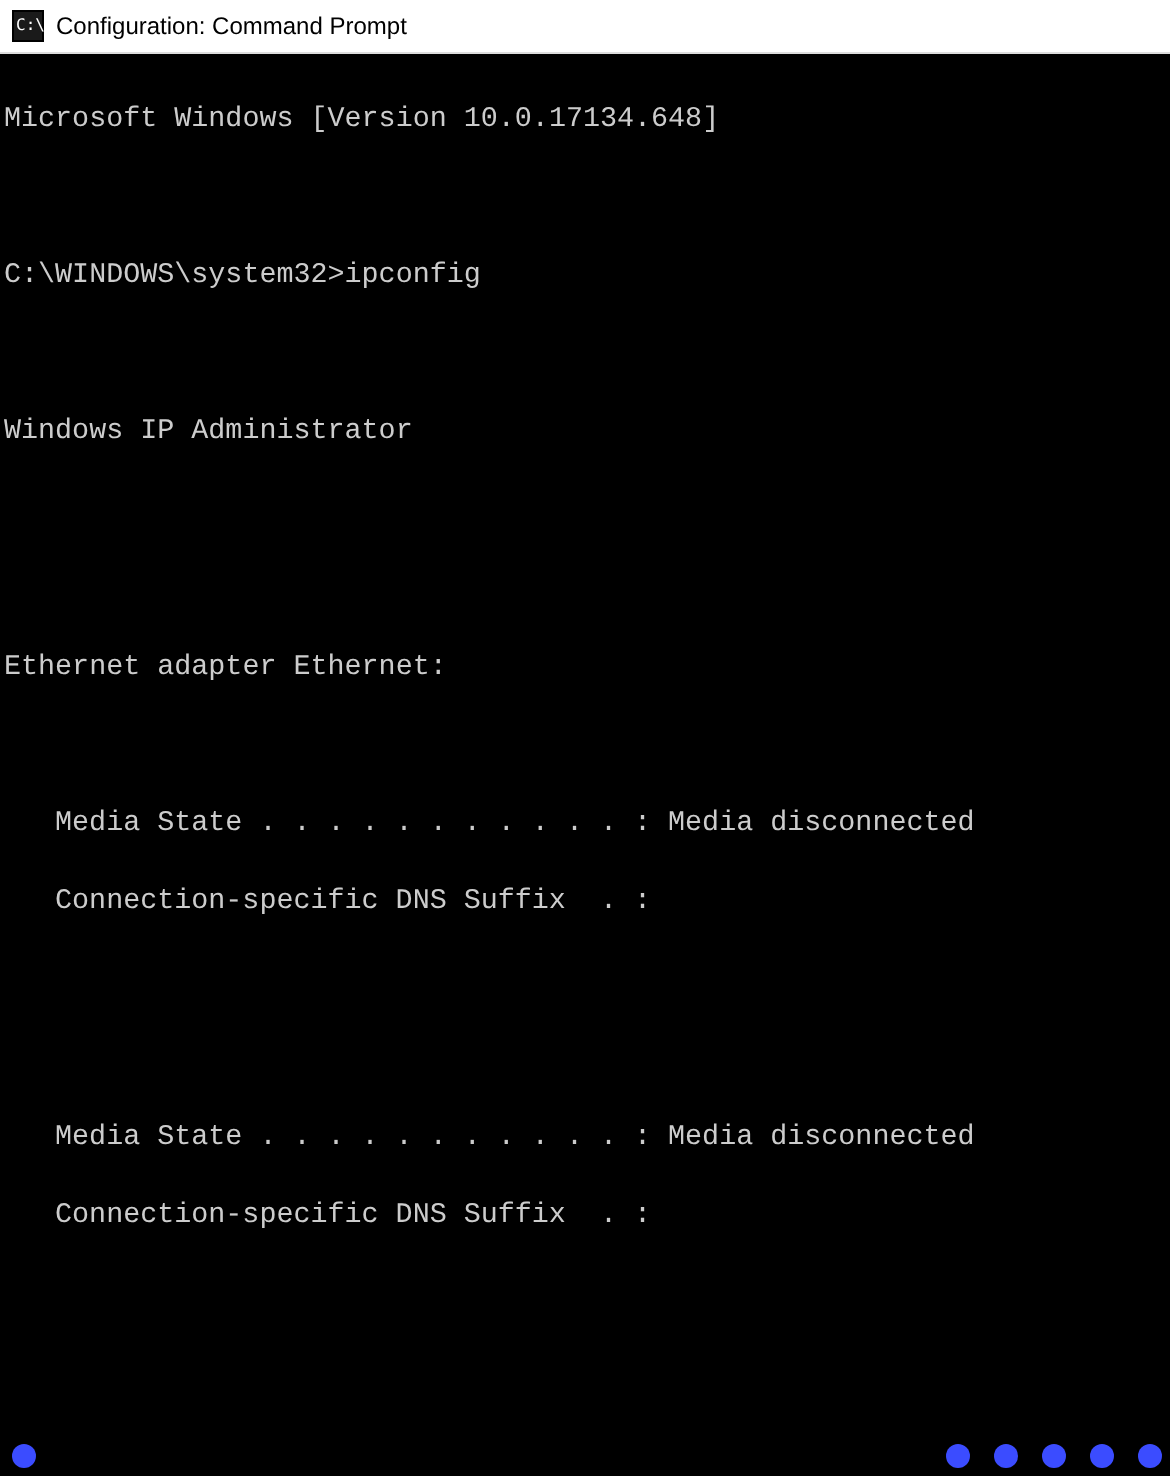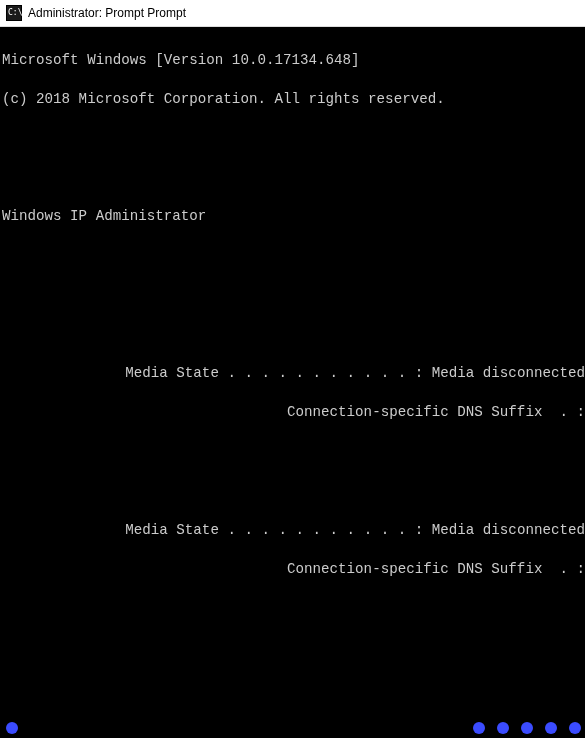--- a/index.html
+++ b/index.html
@@ -36,21 +36,21 @@
       font-size: 14.2px;
       line-height: 1.38;
       padding: 4px 0 4px 2px;
       width: 585px;
       height: 711px;
       white-space: pre;
       overflow: hidden;
       position: relative;
     }
     .line { display: block; }
-    .ind1 { padding-left: 3ch; text-align: right; }
+    .ind1 { padding-left: 3ch; }
     .dots-bottom {
       position: absolute;
       bottom: 4px;
       right: 4px;
       display: flex;
       gap: 12px;
     }
     .dot {
       width: 12px;
       height: 12px;
@@ -71,31 +71,32 @@
 <body>
 
 <div class="titlebar">
   <span class="titlebar-icon">
     <svg width="16" height="16" viewBox="0 0 16 16">
       <rect x="0" y="0" width="16" height="16" fill="#000"></rect>
       <rect x="1" y="1" width="14" height="14" fill="#1a1a1a"></rect>
       <text x="2" y="10" font-size="8" fill="#fff" font-family="monospace">C:\</text>
     </svg>
   </span>
-  <span>Administrator: Prompt Prompt</span>
+  <span>Configuration: Command Prompt</span>
 </div>
 
 <div class="terminal">
 <span class="line">Microsoft Windows [Version 10.0.17134.648]</span>
-<span class="line">(c) 2018 Microsoft Corporation. All rights reserved.</span>
 <span class="line"> </span>
+<span class="line"><span>C:\WINDOWS\system32&gt;</span><span>ipconfig</span></span>
 <span class="line"> </span>
 <span class="line">Windows IP Administrator</span>
 <span class="line"> </span>
 <span class="line"> </span>
+<span class="line">Ethernet adapter Ethernet:</span>
 <span class="line"> </span>
 <span class="line ind1">Media State . . . . . . . . . . . : Media disconnected</span>
 <span class="line ind1">Connection-specific DNS Suffix  . :</span>
 <span class="line"> </span>
 <span class="line"> </span>
 <span class="line ind1">Media State . . . . . . . . . . . : Media disconnected</span>
 <span class="line ind1">Connection-specific DNS Suffix  . :</span>
 <span class="line"> </span>
 
 

